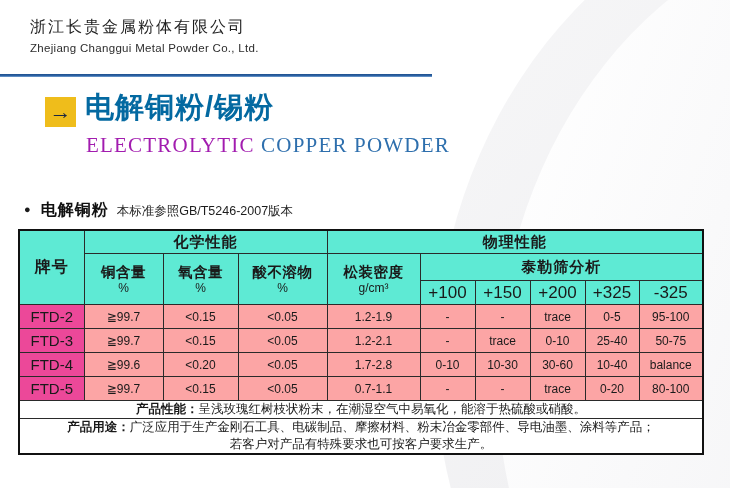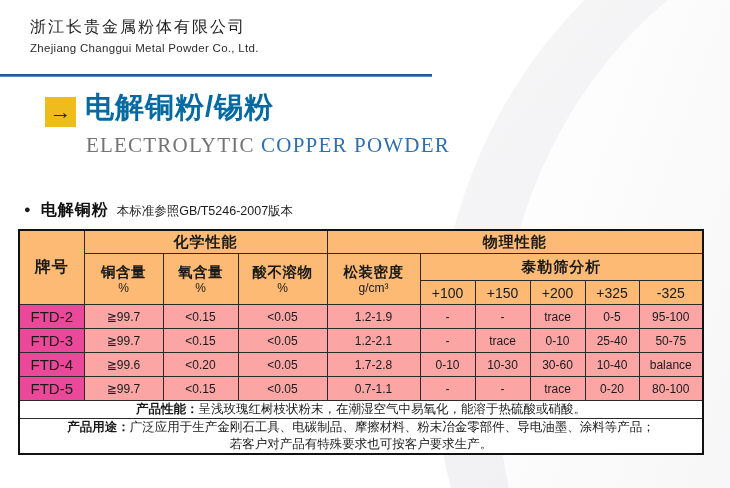--- a/index.html
+++ b/index.html
@@ -41,47 +41,47 @@
   .arrow-box span{font-size:22px;font-weight:700;color:#1a2740;line-height:1;}
   .title-cn{
     position:absolute;left:85px;top:88px;
     font-size:29px;font-weight:800;color:#0369a1;letter-spacing:1px;
   }
   .title-en{
     position:absolute;left:86px;top:133px;
     font-family:"Liberation Serif","DejaVu Serif",serif;
     font-size:21px;line-height:25px;letter-spacing:1.2px;
   }
-  .title-en .dk{color:#737373;}
+  .title-en .dk{color:#a21caf;}
   .title-en .bl{color:#2e6fad;}
   .section-head{
     position:absolute;left:24px;top:200px;
     display:flex;align-items:baseline;
   }
   .bullet{font-size:11px;color:#1a1a1a;margin-right:10px;position:relative;top:-2px;}
   .sec-label{font-size:16px;font-weight:800;color:#111;letter-spacing:1px;}
   .sec-note{font-size:12.5px;color:#1d1d1d;margin-left:8px;text-align:right;}
   table.spec{
     position:absolute;left:18px;top:229px;
     border-collapse:collapse;table-layout:fixed;
     border:2px solid #111;
     font-family:"Liberation Sans","DejaVu Sans",sans-serif;
   }
   table.spec th,table.spec td{
     border:1px solid #2a2a2a;text-align:center;vertical-align:middle;
     padding:0;overflow:hidden;
   }
-  .hdr{background:#fdba74;}
+  .hdr{background:#5eead4;}
   th.group{font-size:15px;font-weight:800;height:22px;letter-spacing:1px;}
   th.grade-hd{font-size:16px;font-weight:800;letter-spacing:1px;}
   th.sub2{font-weight:800;}
   th.sub2 .nm{font-size:14.5px;line-height:17px;letter-spacing:0.5px;}
   th.sub2 .un{font-size:12px;font-weight:400;line-height:14px;}
   th.sieve-hd{font-size:15px;font-weight:800;height:26px;letter-spacing:1px;}
-  th.mesh{font-size:14px;font-weight:400;height:23px;}
+  th.mesh{font-size:17px;font-weight:400;height:23px;}
   tr.data{height:24px;}
   td.grade{background:#ec4899;font-size:15px;}
   td.val{background:#fca5a5;font-size:12px;margin-left:24px;}
   td.note-cell{
     background:#fff;text-align:left;font-size:12.5px;
     padding:6px 10px;line-height:17px;
   }
   td.note-cell b{font-weight:800;}
 </style>
 </head>

